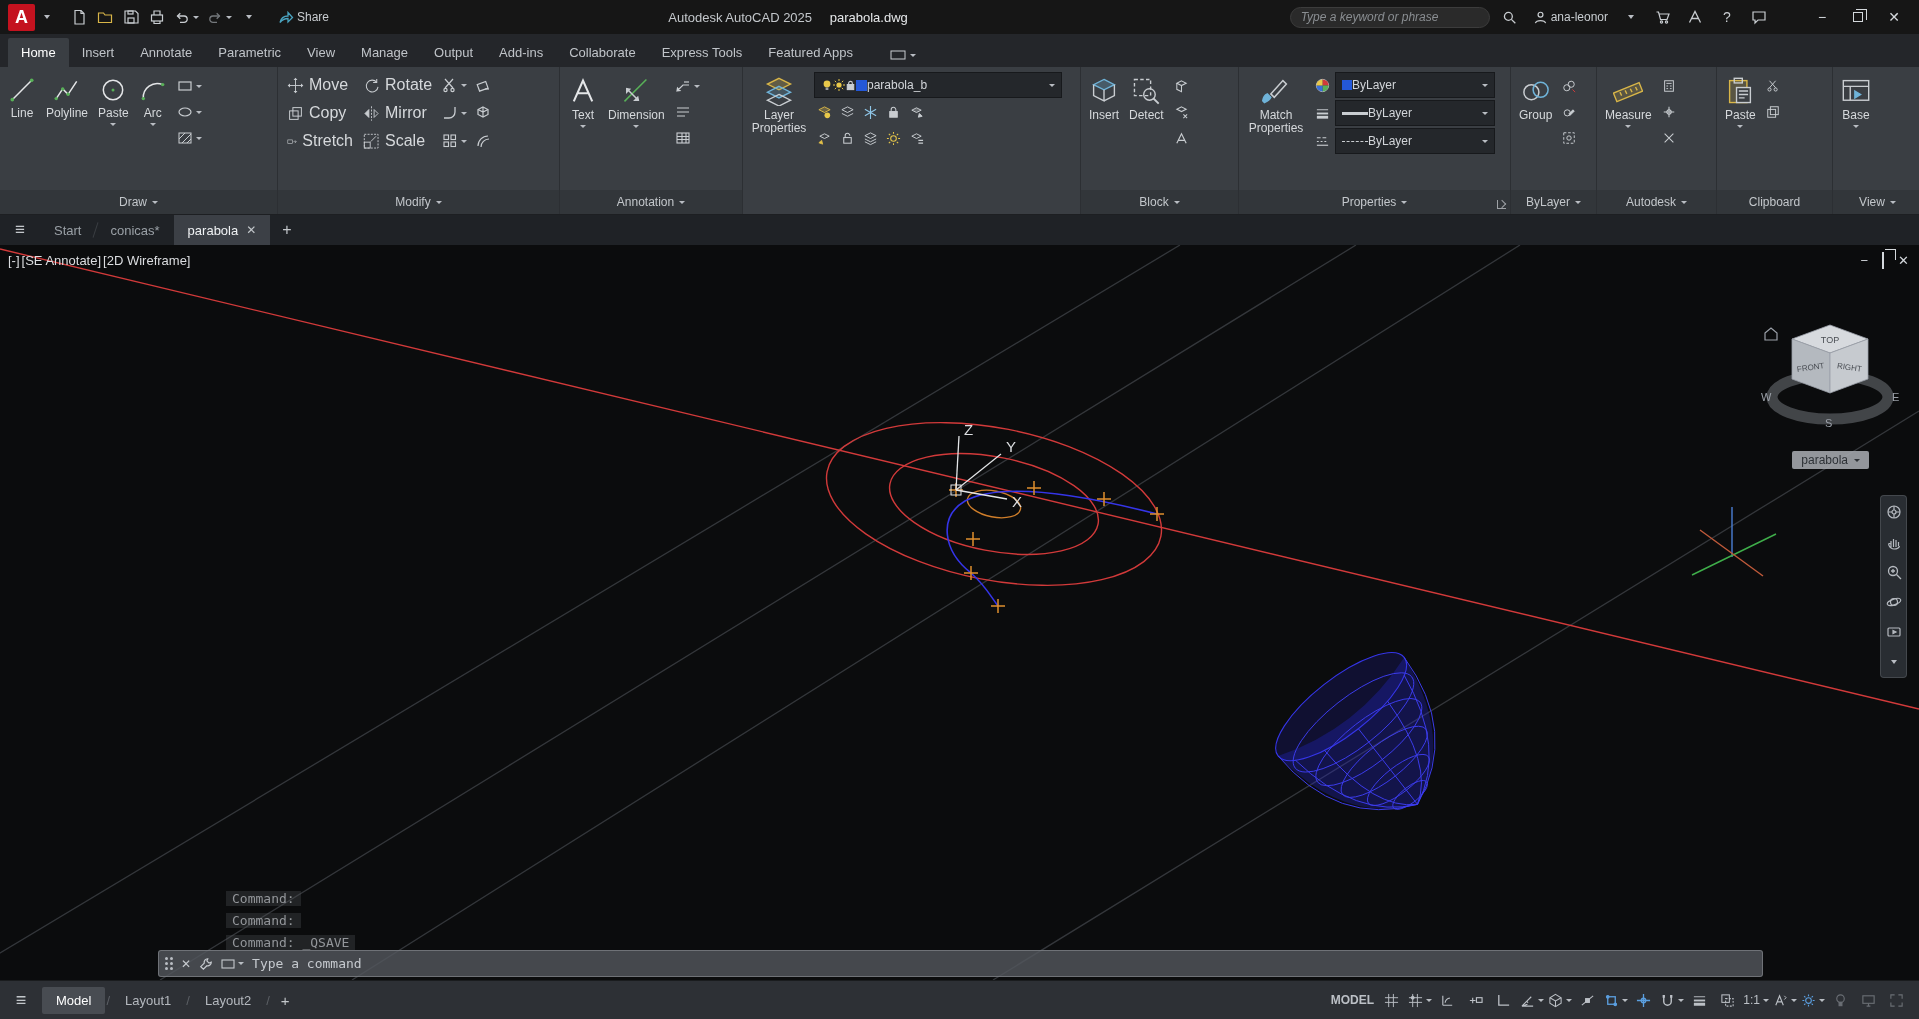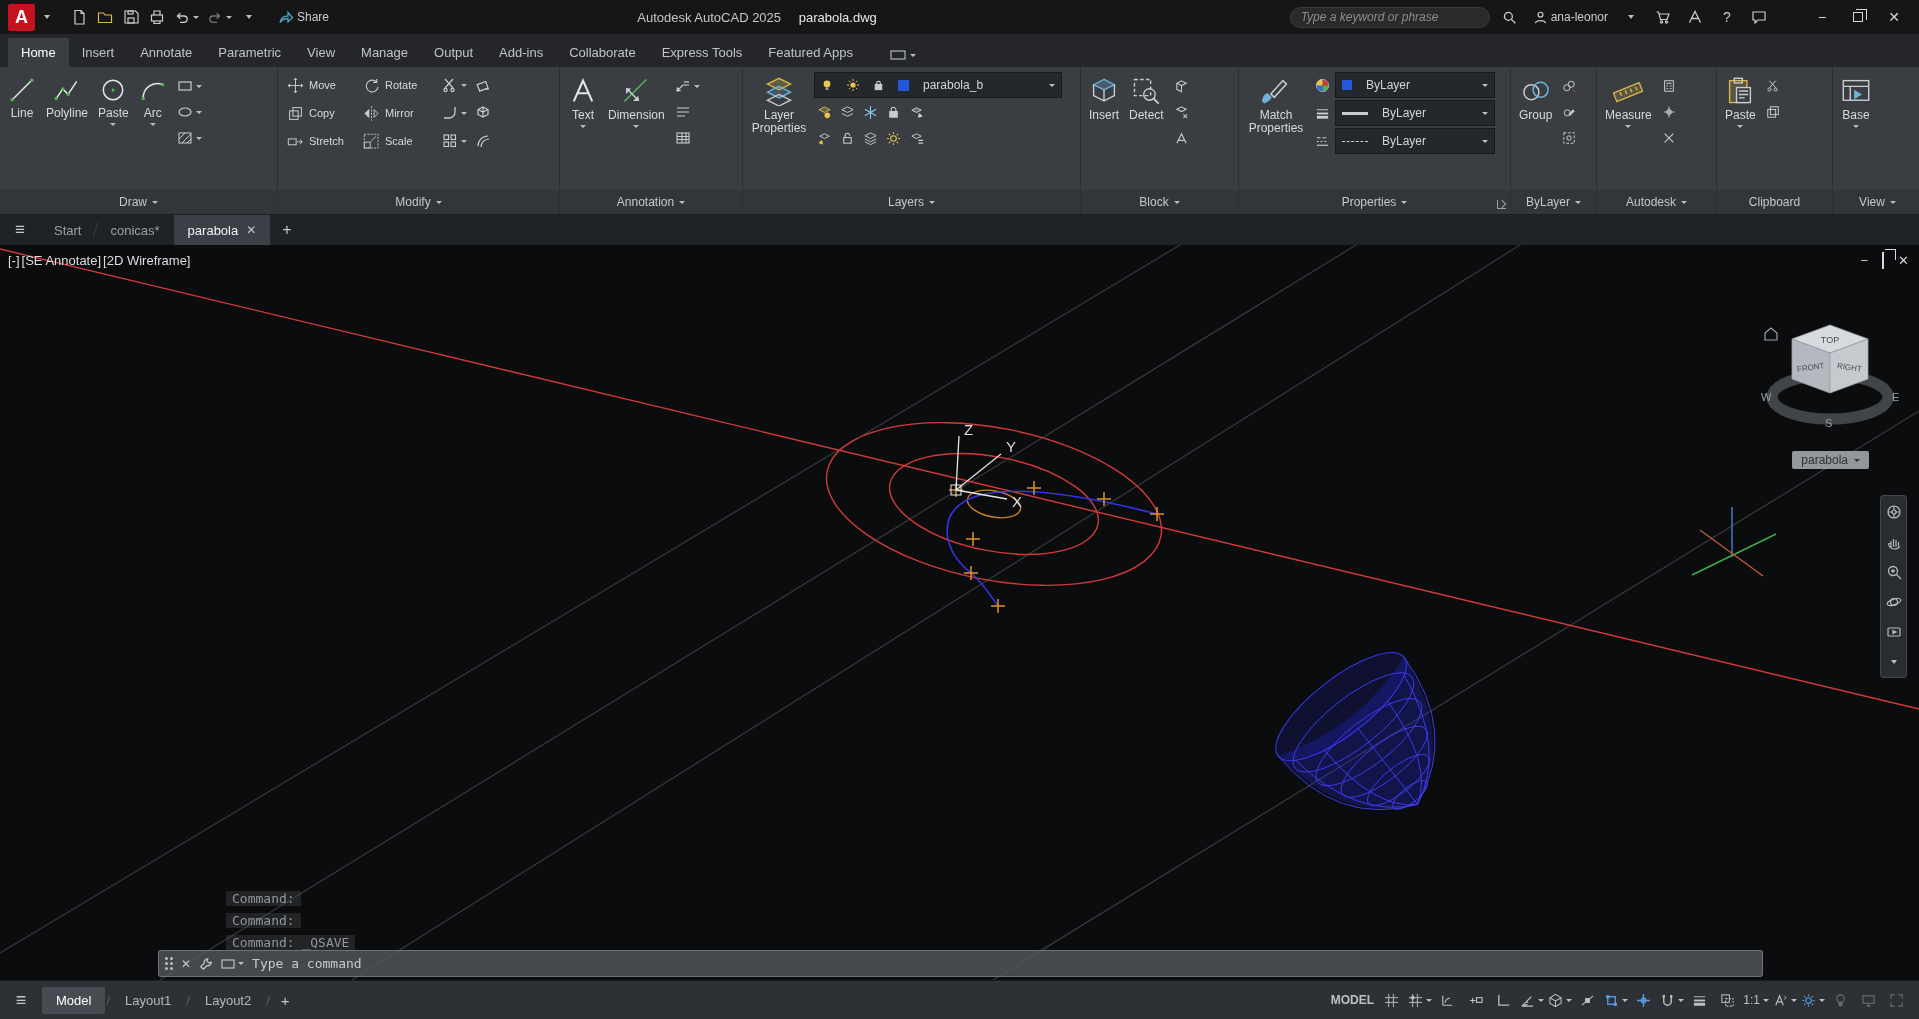--- a/index.html
+++ b/index.html
@@ -6,21 +6,21 @@
 html,body{width:1919px;height:1019px;overflow:hidden;background:#000;font-family:"Liberation Sans",sans-serif}
 .app{width:1919px;height:1019px;display:flex;flex-direction:column;color:#cfd3d7}
 
 
 .titlebar{height:34px;background:#161616;display:flex;align-items:center;font-size:12px;color:#c8ccd0;position:relative;flex:none}
 .logo{width:27px;height:27px;background:#c4121f;color:#fff;font-weight:bold;font-size:18px;display:flex;align-items:center;justify-content:center;margin-left:8px;border-radius:2px}
 .qat{display:flex;align-items:center;gap:2px;margin-left:8px}
 .tbtn{height:26px;min-width:24px;display:flex;align-items:center;justify-content:center;gap:3px;border-radius:2px;padding:0 3px}
 .car{width:0;height:0;border-left:3.5px solid transparent;border-right:3.5px solid transparent;border-top:4px solid #b9bdc3;display:inline-block}
 .car.sm{border-left-width:3px;border-right-width:3px;border-top-width:3.5px}
-.titlecenter{position:absolute;left:757px;transform:translateX(-50%);white-space:nowrap;font-size:13px;color:#c3c7cb}
+.titlecenter{position:absolute;left:788px;transform:translateX(-50%);white-space:nowrap;font-size:13px;color:#c3c7cb}
 .titlecenter .doc{margin-left:14px;color:#e6e8ea}
 .tright{margin-left:auto;display:flex;align-items:center;gap:8px;padding-right:10px}
 .search{width:200px;height:21px;background:#2a2a2a;border:1px solid #3c3c3c;border-radius:11px;color:#bfc3c7;font-size:12px;padding:0 10px;outline:none;font-family:"Liberation Sans",sans-serif}
 .search::placeholder{color:#8a8e92;font-style:italic}
 .winbtns{display:flex;align-items:center;gap:6px;margin-left:28px}
 .winbtn{width:30px;height:26px;display:flex;align-items:center;justify-content:center;font-size:14px;color:#d4d8dc}
 .restore{width:10px;height:10px;border:1px solid #d4d8dc;position:relative}
 .restore:before{content:"";position:absolute;left:2px;top:-4px;width:10px;height:10px;border:1px solid #d4d8dc;border-bottom:none;border-left:none}
 
 
@@ -29,26 +29,26 @@
 .rtab.active{background:#3a3e43;color:#fff;border-radius:2px 2px 0 0}
 .ribtoggle{margin-left:18px;display:flex;align-items:center;gap:4px;padding:7px 6px}
 
 
 .ribbon{height:148px;background:#3a3e43;display:flex;flex:none;border-bottom:1px solid #1d1f22}
 .panel{display:flex;flex-direction:column;border-right:1px solid #2c2f33;flex:none}
 .pcontent{flex:1;display:flex;align-items:flex-start;padding:5px 5px 0 5px;gap:4px}
 .plabel{height:24px;background:#32363a;display:flex;align-items:center;justify-content:center;gap:5px;color:#c3c7cb;font-size:12px;position:relative}
 .rbig{display:flex;flex-direction:column;align-items:center;gap:3px;padding:4px 3px;color:#d6d9dc;font-size:12px;text-align:center;line-height:13px;border-radius:2px}
 .rbig svg{flex:none}
-.rmed{display:flex;align-items:center;gap:5px;height:26px;padding:0 4px;color:#d6d9dc;font-size:11px;border-radius:2px}
+.rmed{display:flex;align-items:center;gap:5px;height:26px;padding:0 4px;color:#d6d9dc;font-size:16px;border-radius:2px}
 .minicol{display:flex;flex-direction:column;gap:2px;padding-top:2px}
 .mini{height:24px;display:flex;align-items:center;gap:3px;padding:0 3px;border-radius:2px}
 .mrow{display:flex;align-items:center;gap:2px}
 .mcol{display:flex;flex-direction:column;gap:2px}
-.fld{display:flex;align-items:center;gap:14px;background:#24272b;border:1px solid #17191c;height:21px;padding:12px 6px;color:#d2d5d9;font-size:12px}
+.fld{display:flex;align-items:center;gap:0;background:#24272b;border:1px solid #17191c;height:21px;padding:12px 6px;color:#d2d5d9;font-size:12px}
 .laydrop{width:248px}
 .pfld{width:160px}
 .launcher{position:absolute;right:4px;bottom:5px;width:9px;height:9px;border-left:1px solid #9ea2a6;border-bottom:1px solid #9ea2a6}
 .launcher:before{content:"";position:absolute;right:1px;top:1px;width:5px;height:5px;border-right:1px solid #9ea2a6;border-bottom:1px solid #9ea2a6;transform:rotate(-45deg)}
 
 
 .filetabs{height:30px;background:#1f2226;display:flex;align-items:center;flex:none;font-size:13px}
 .ft-menu{width:40px;display:flex;justify-content:center;font-size:17px;color:#c3c7cb}
 .ftab{padding:0 14px;color:#9aa0a6;display:flex;align-items:center;gap:8px;height:30px}
 .ftab.active{background:#3c4046;color:#f0f2f4}
@@ -519,24 +519,20 @@
               </span>
             <span class="mini">
                 <svg class="ic" width="15" height="15" viewBox="0 0 16 16" fill="none" stroke="#c9cdd1" stroke-width="1">
                   <path d="M8 3l5 2.5L8 8 3 5.5z"></path>
                   <path d="M10 10h5M10 13h5" stroke-width="1.3"></path>
                 </svg>
               </span>
           </div>
         </div>
       </div>
-      <div class="plabel">
-          <span>Layers</span>
-          <span class="car sm"></span>
-        </div>
     </div>
 
     <div class="panel" style="width:158px">
       <div class="pcontent">
         <div class="rbig">
           <svg class="ic" width="30" height="30" viewBox="0 0 26 26" fill="none" stroke-width="1.2">
               <path d="M13 3l9 4.5L13 12 4 7.5z" stroke="#6fb3d9" fill="rgba(111,179,217,.25)"></path>
               <path d="M4 7.5V17l9 4.5V12M22 7.5V17l-9 4.5" stroke="#c9cdd1"></path>
             </svg>
           <span>Insert</span>

